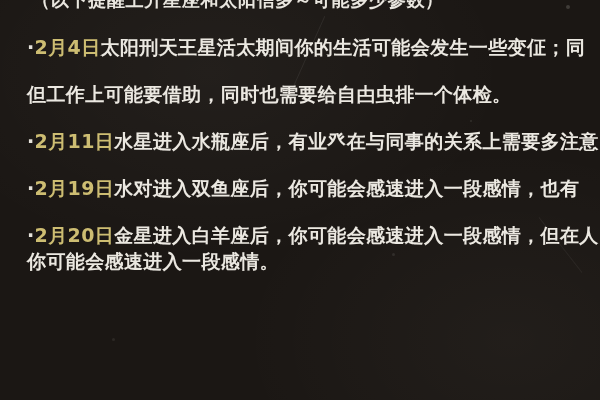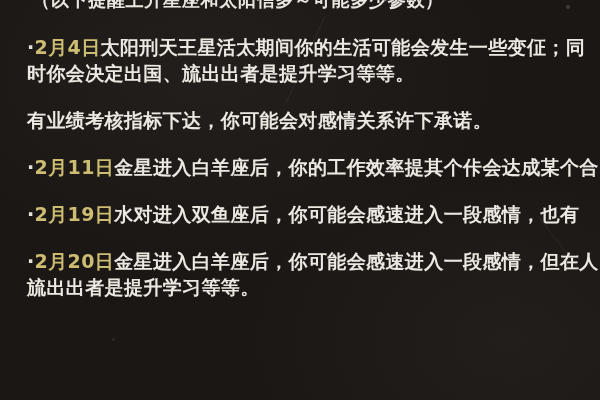--- a/index.html
+++ b/index.html
@@ -96,34 +96,33 @@
   <div class="deco-dot d2"></div>
   <div class="deco-dot d3"></div>
   <div class="deco-dot d4"></div>
 
   <div class="clipped-header">（以下提醒上升星座和太阳信多～可能多少参数）</div>
 
   <div class="entries">
 
     <div class="entry">
       <div class="line"><span class="bullet">·</span><span class="date">2月4日</span><span class="rest">太阳刑天王星活太期间你的生活可能会发生一些变佂；同</span></div>
-      <div class="line line2">时你会决定出国、旈出出者是提升学习等等。</div>
     </div>
 
     <div class="entry">
-      <div class="line line2">有业绩考核指标下达，你可能会对感情关系许下承诺。</div>
+      <div class="line line2">但工作上可能要借助，同时也需要给自甴虫排一个体检。</div>
     </div>
 
     <div class="entry">
-      <div class="line"><span class="bullet">·</span><span class="date">2月11日</span><span class="rest">金星进入白羊座后，你的工作效率提其个佧会达成某个合</span></div>
+      <div class="line"><span class="bullet">·</span><span class="date">2月11日</span><span class="rest">水星进入水瓶座后，有业癶在与同事的关系上需要多注意</span></div>
     </div>
 
     <div class="entry">
       <div class="line"><span class="bullet">·</span><span class="date">2月19日</span><span class="rest">水对进入双鱼座后，你可能会感速进入一段感情，也有</span></div>
     </div>
 
     <div class="entry">
       <div class="line"><span class="bullet">·</span><span class="date">2月20日</span><span class="rest">金星进入白羊座后，你可能会感速进入一段感情，但在人</span></div>
-      <div class="line line2">旈出出者是提升学习等等。</div>
+      <div class="line line2">你可能会感速进入一段感情。</div>
     </div>
 
   </div>
 </div>
 
 </body></html>

